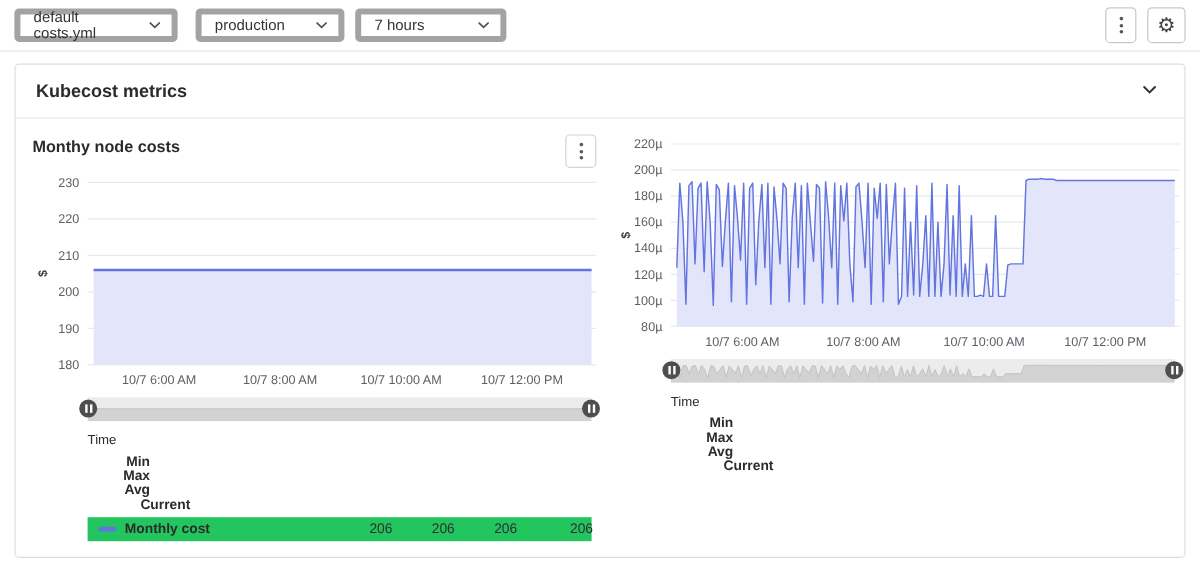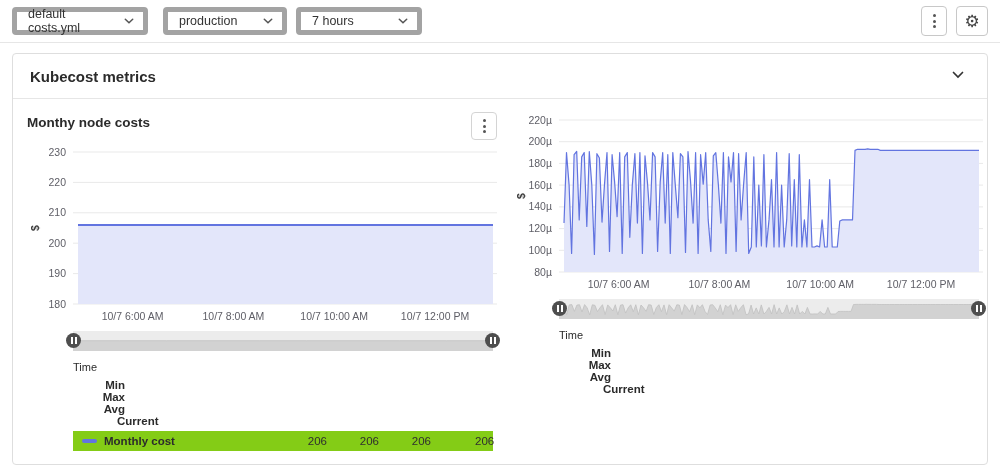--- a/index.html
+++ b/index.html
@@ -51,21 +51,21 @@
   .handle { position:absolute; top:2px; width:15px; height:15px; border-radius:50%; background:#4e4e4e;
     display:flex; align-items:center; justify-content:center; gap:2px; cursor:ew-resize; }
   .handle i { width:2px; height:7px; background:#fff; display:block; }
   .handle.left { left:-7px; } .handle.right { right:-7px; }
 
   .time-label { width:420px; margin:10px 0 2px 46px; text-align:left;
     font-size:11px; font-weight:normal; color:#2b2b2b; }
 
   .legend { width:420px; margin-left:46px; font-size:11.5px; }
   .legend-head { display:flex; font-weight:bold; padding:4px 0 4px 0; color:#2b2b2b;flex-direction:column; }
-  .legend-row { display:flex; align-items:center; background:#84cc16; padding:4px 0; cursor:pointer; }
+  .legend-row { display:flex; align-items:center; background:#22c55e; padding:4px 0; cursor:pointer; }
   .lg-name { flex:1; display:flex; align-items:center; gap:7px; font-weight:bold; color:#2b2b2b; padding-left:9px; }
   .lg-name .dash { width:15px; height:3.5px; border-radius:2px; }
   .lg-col { width:52px; text-align:right; }
   .lg-col.cur { width:62px; padding-right:3px;padding-left:44px; }
   .lg-flex { flex:1; }
 </style>
 </head>
 <body>
 
 <div class="toolbar">

